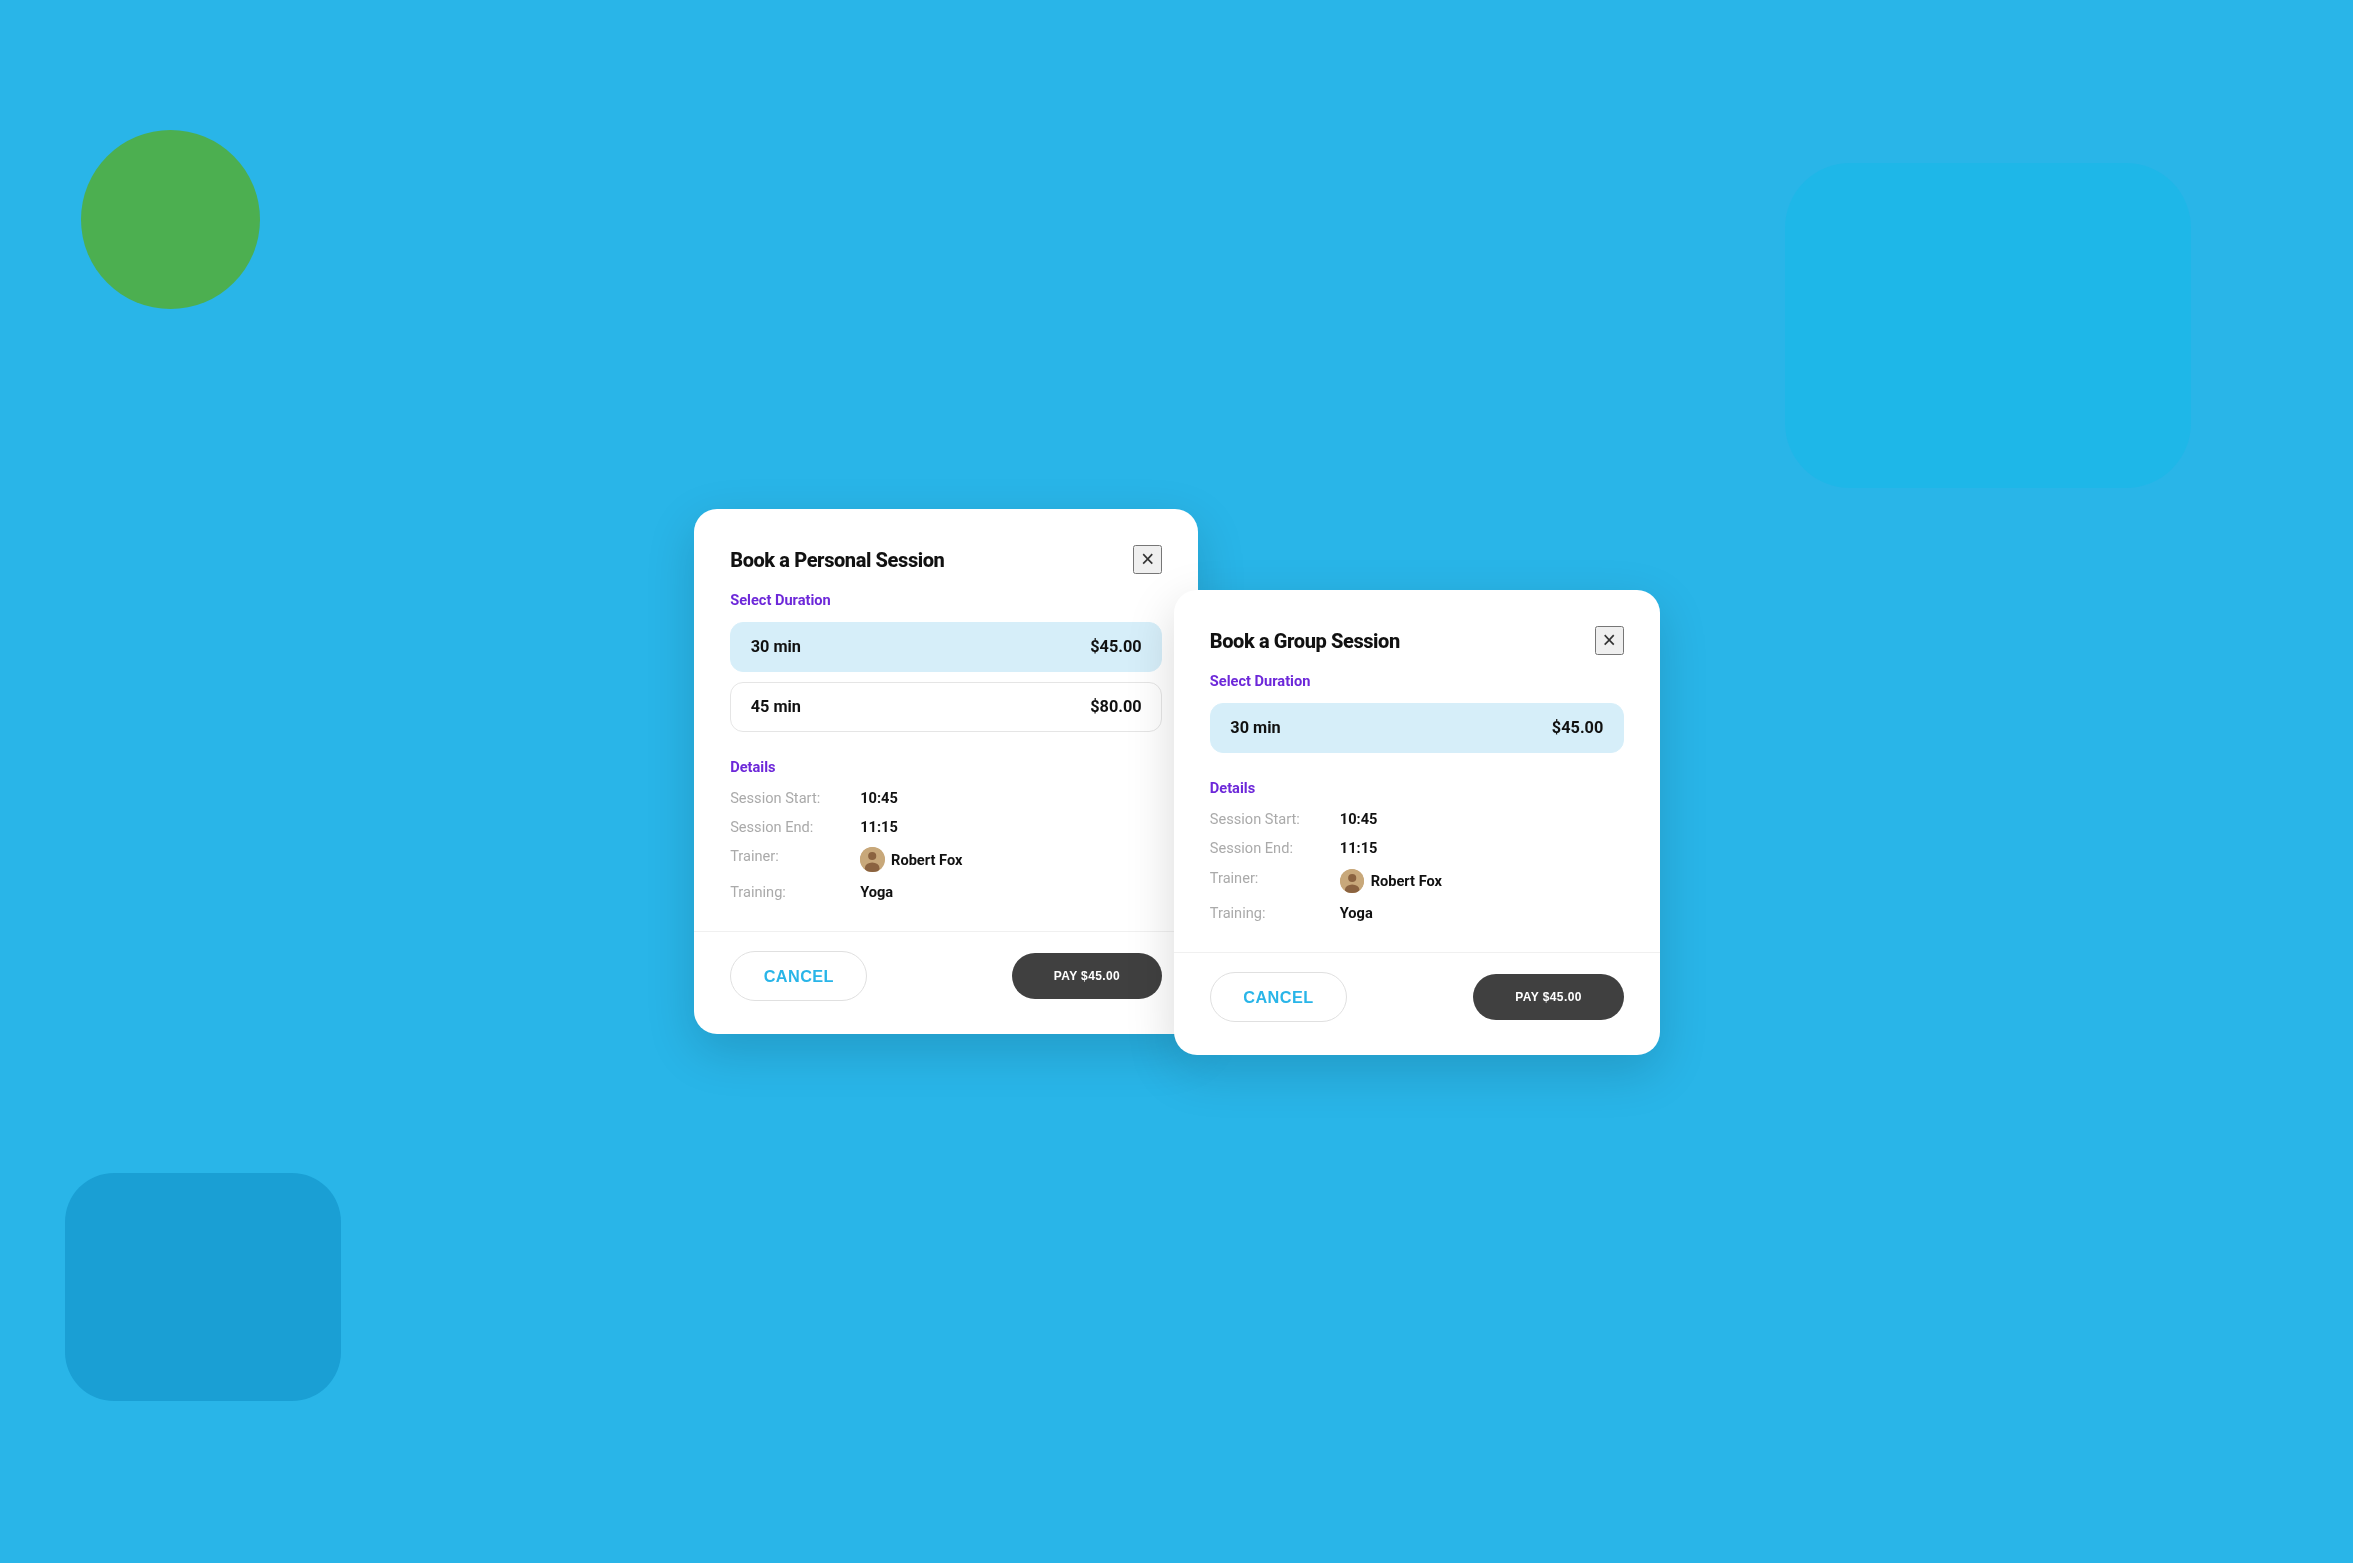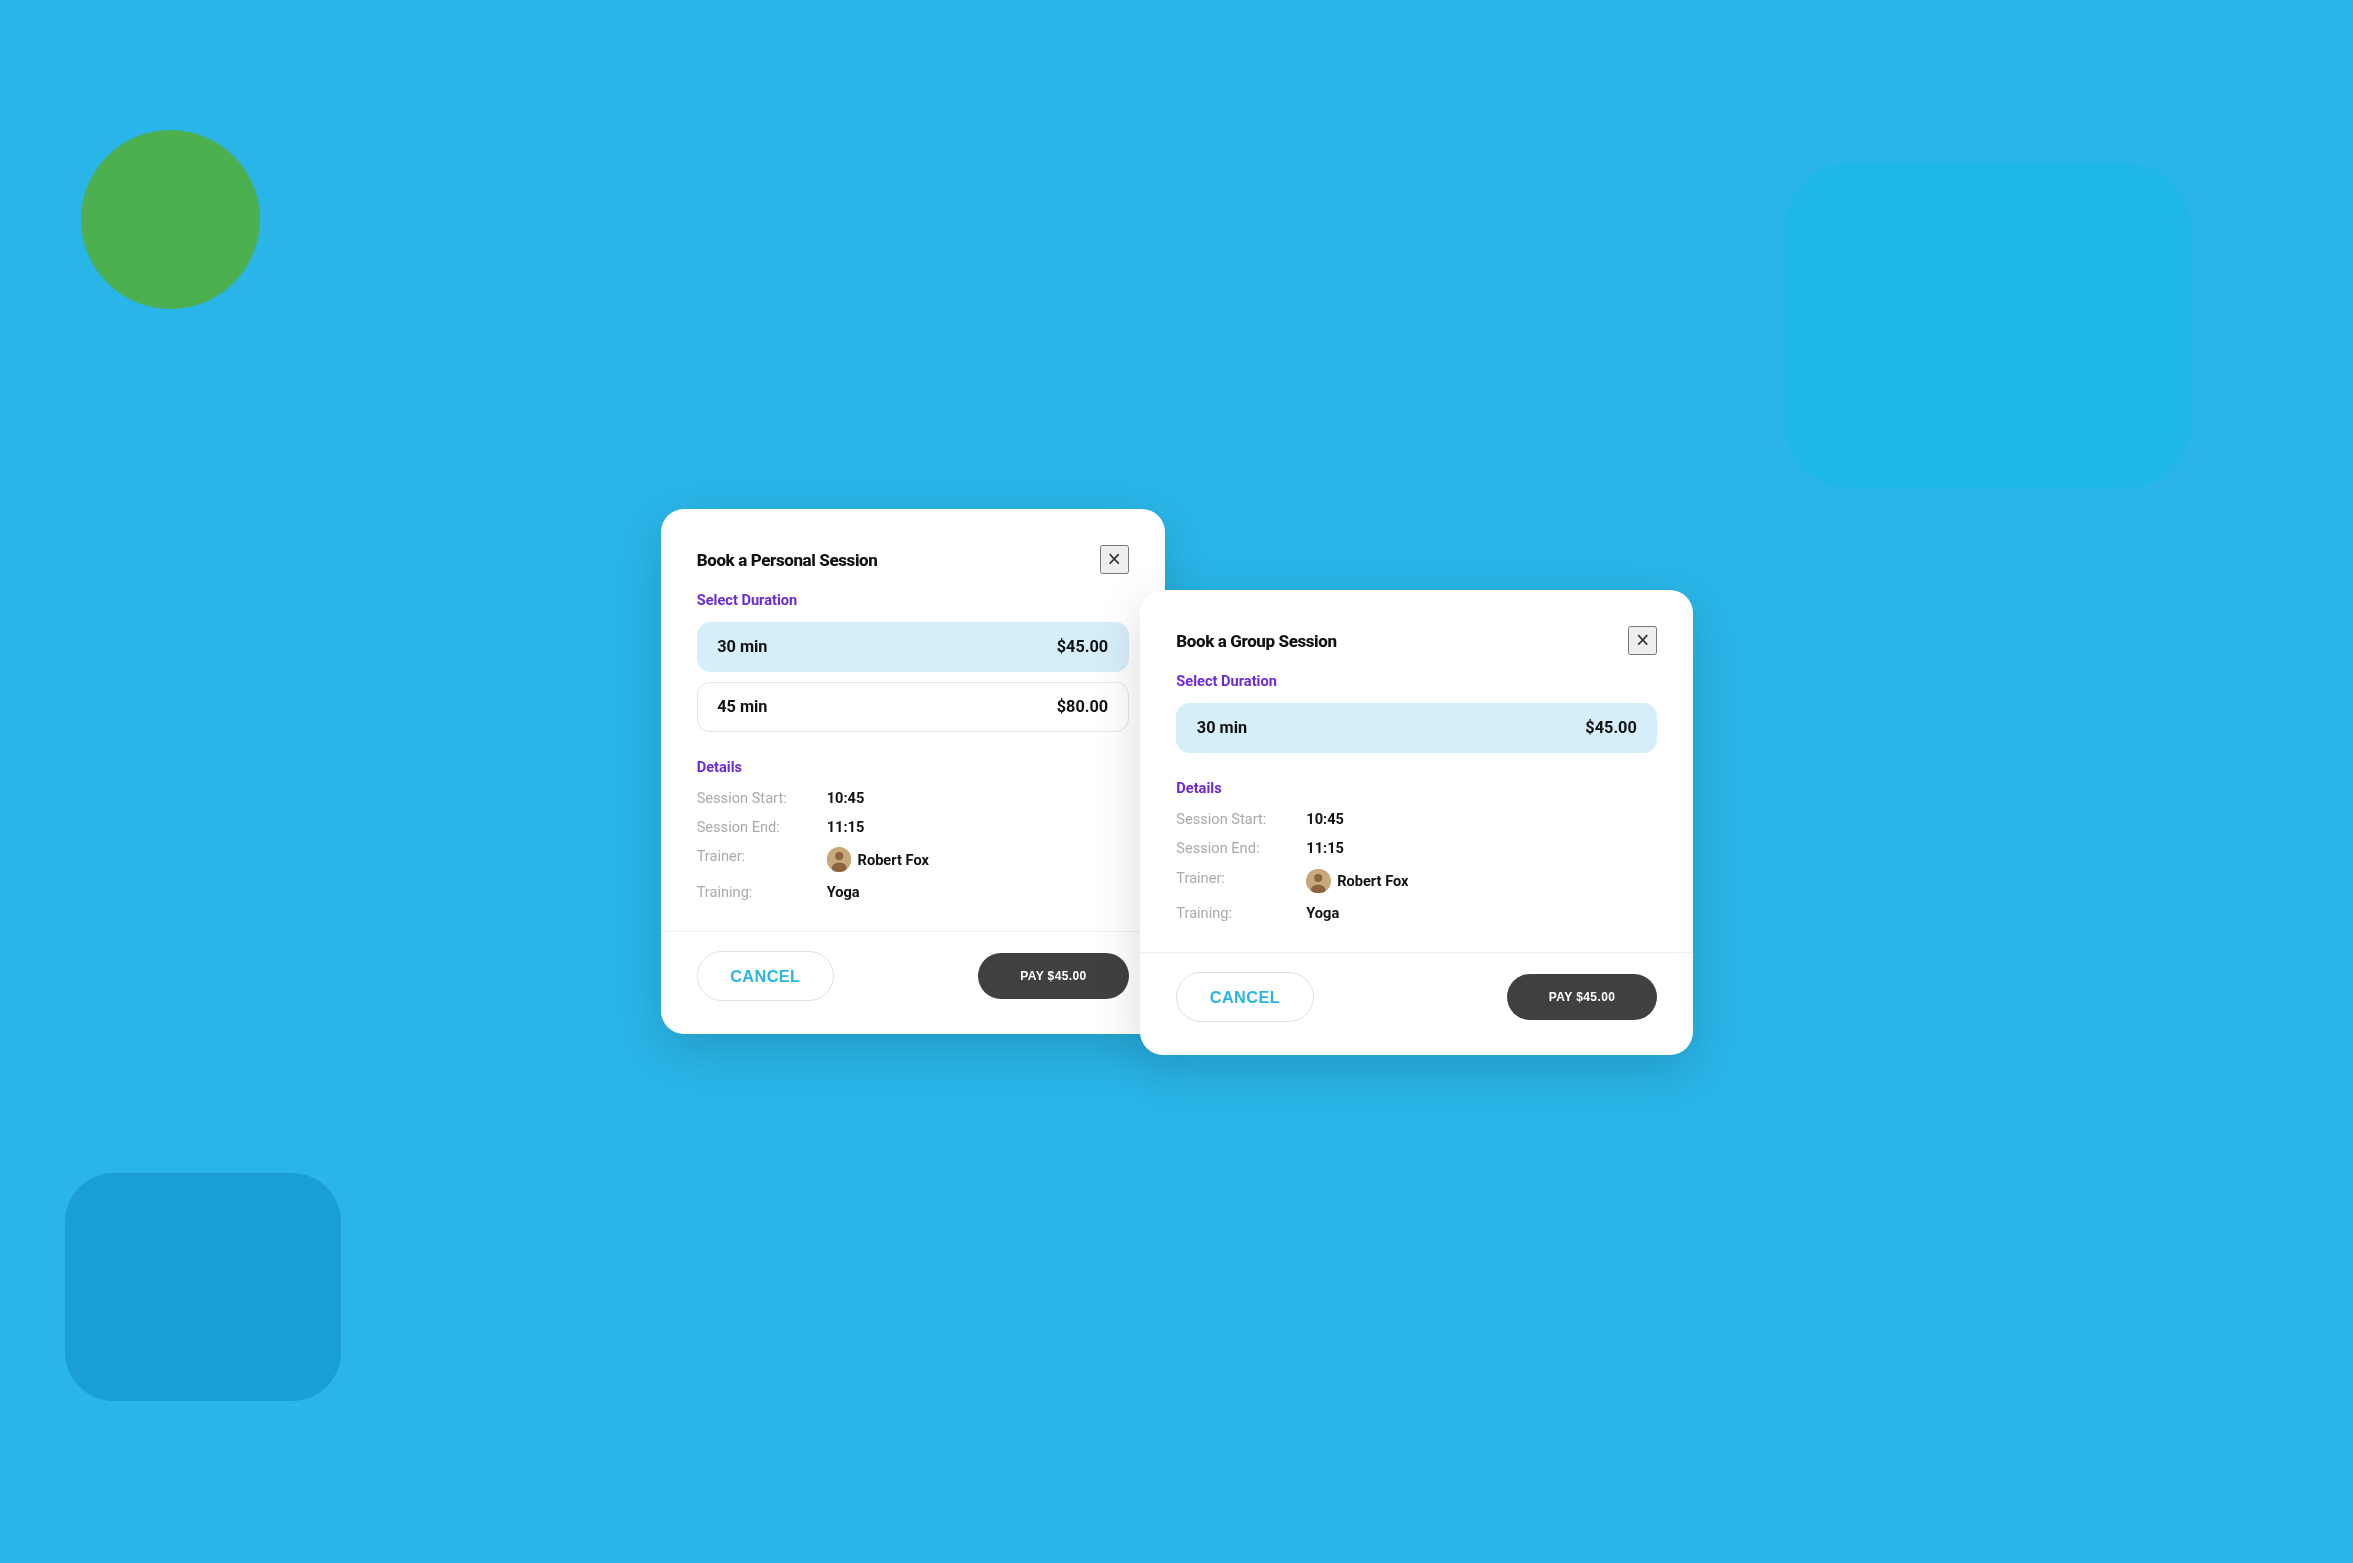--- a/index.html
+++ b/index.html
@@ -64,37 +64,37 @@
       overflow: hidden;
     }
 
     .dialog-personal {
       width: 504px;
       position: relative;
       z-index: 2;
     }
 
     .dialog-group {
-      width: 553px;
+      width: 486px;
       margin-left: -24.4px;
       margin-top: 81px;
       z-index: 3;
       position: relative;
       justify-content: space-between;
     }
 
     .dialog-header {
       display: flex;
       align-items: center;
       justify-content: space-between;
       padding: 36px 36px 16.3px 36px;
     }
 
     .dialog-title {
-      font-size: 17px;
+      font-size: 20px;
       font-weight: 800;
       color: #111;
       letter-spacing: -0.4px;
     }
 
     .close-btn {
       width: 29px;
       height: 29px;
       display: flex;
       align-items: center;

